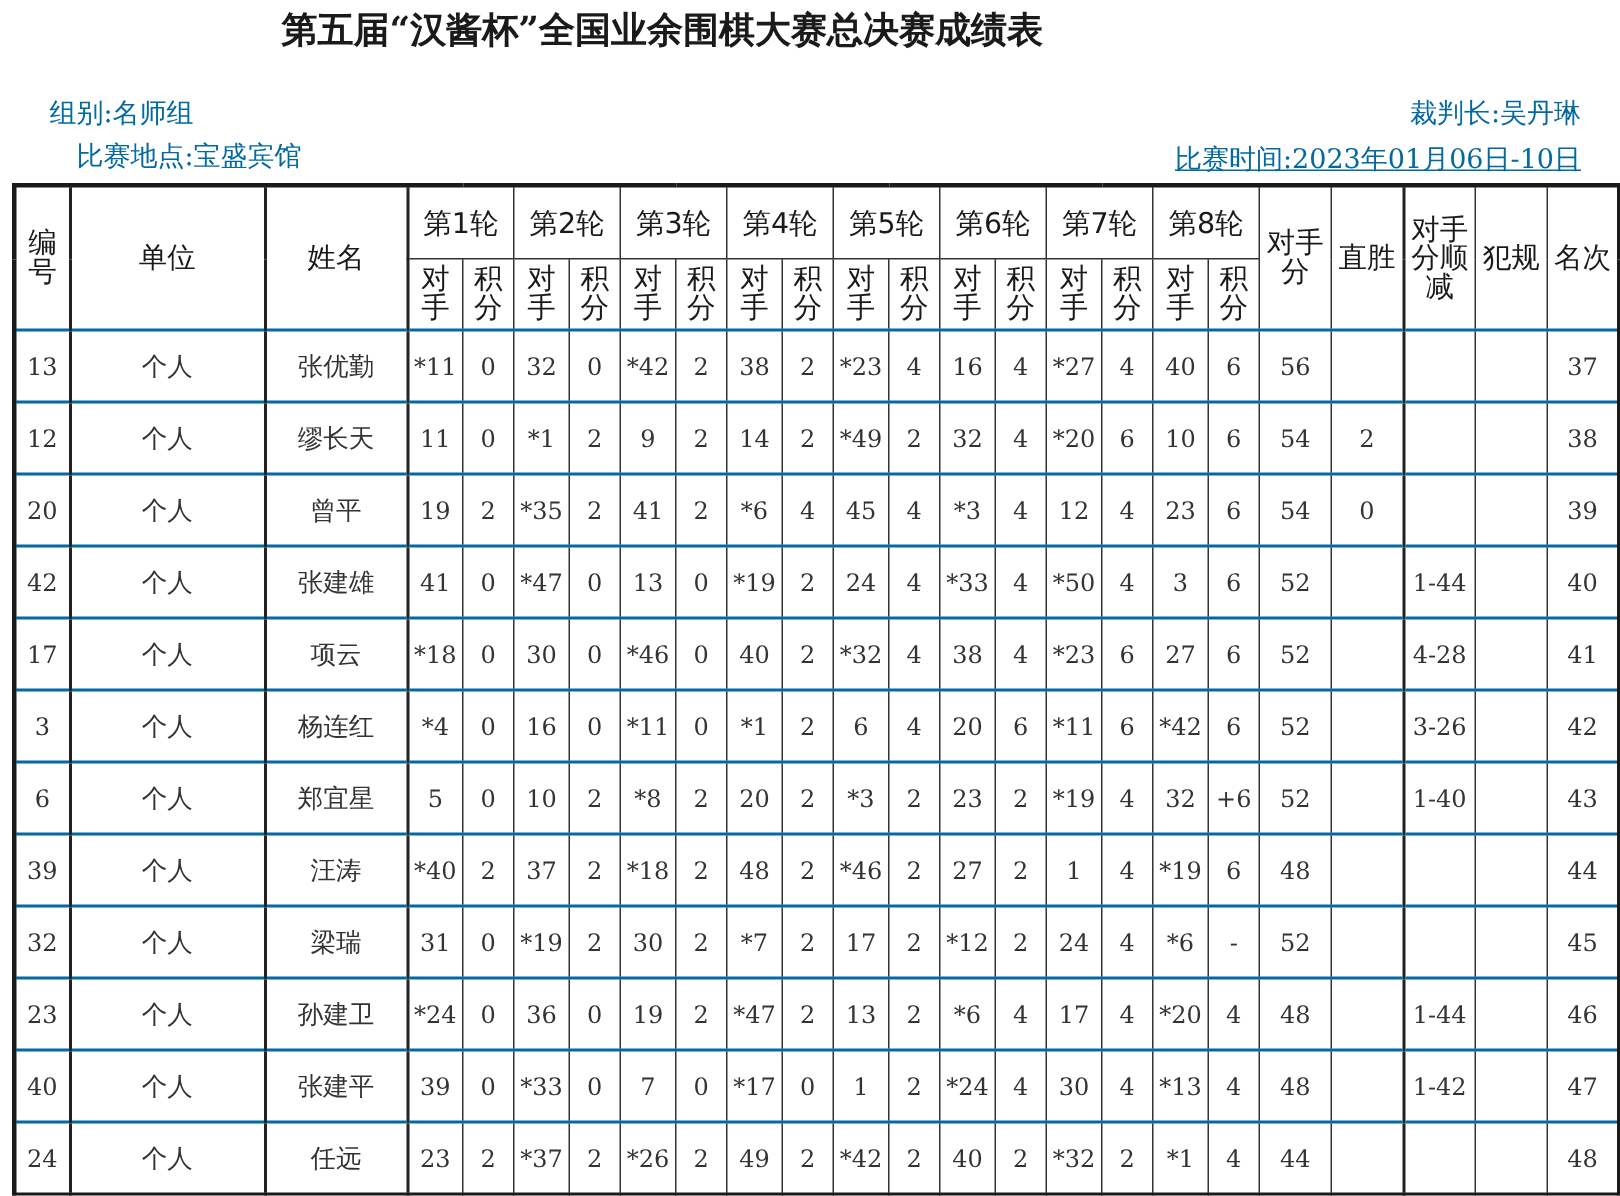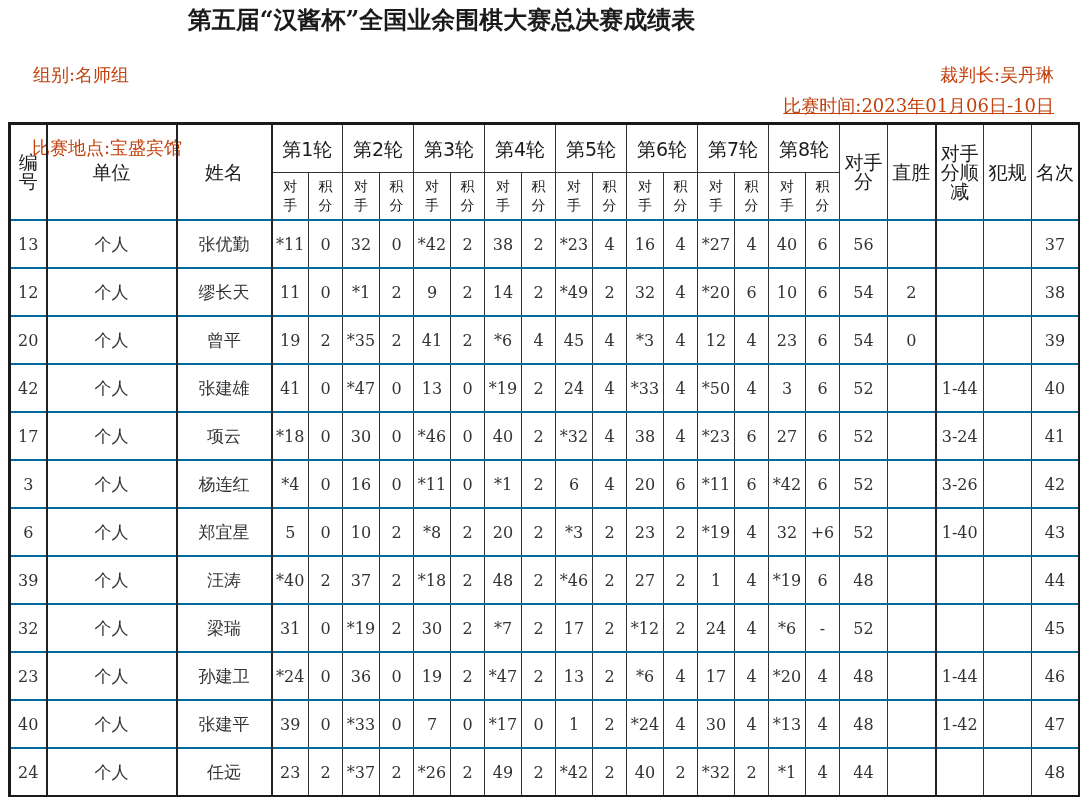--- a/index.html
+++ b/index.html
@@ -3,42 +3,42 @@
   <meta charset="utf-8">
   <style>
     html, body { margin: 0; padding: 0; background: #ffffff; }
     body { width: 1080px; height: 797px; position: relative; overflow: hidden; color: #222; }
     .title {
       position: absolute; left: 0; top: 4px; width: 883px; text-align: center;
       font-family: "DejaVu Serif", "Liberation Serif", serif; font-size: 24px; font-weight: bold; letter-spacing: 0px;
       color: #1a1a1a;
     }
     .meta {
-      position: absolute; font-family: "DejaVu Serif", "Liberation Serif", serif; font-size: 18px; color: #c2410c;
+      position: absolute; font-family: "DejaVu Serif", "Liberation Serif", serif; font-size: 18px; color: #0369a1;
     }
     .meta-group { left: 33px; top: 63px; }
-    .meta-venue { left: 32px; top: 92px; margin-top: 44px; }
+    .meta-venue { left: 51px; top: 92px; }
     .meta-referee { right: 26px; top: 63px; }
     .meta-date { right: 26px; top: 94px; text-decoration: underline; }
 
     table.results {
       position: absolute; left: 8px; top: 122px;
       border-collapse: collapse; table-layout: fixed;
       width: 1070px;
       border: 3px solid #1a1a1a;
     }
     table.results th, table.results td {
       border: 1px solid #333; padding: 0; text-align: center; vertical-align: middle;
       overflow: hidden; white-space: nowrap;
     }
     table.results th {
       font-family: "DejaVu Sans", "Liberation Sans", sans-serif; font-weight: normal; font-size: 19px; color: #1a1a1a;
       line-height: 20px;
     }
-    table.results th.sub { font-size: 14px; line-height: 19px; height: 46px; }
+    table.results th.sub { font-size: 19px; line-height: 19px; height: 46px; }
     table.results tr.h1 th { height: 47px; }
     table.results td {
       font-family: "DejaVu Serif", "Liberation Serif", serif; font-size: 16px; color: #333; height: 46px;
     }
     table.results td.name { font-size: 17px; }
     table.results td.unit { font-size: 17px; }
     table.results tbody tr { border-top: 2px solid #0369a1; }
     .thick-r { border-right: 2px solid #222 !important; }
     .stack { display: inline-block; line-height: 19px; }
   </style>
@@ -236,21 +236,21 @@
         <td>*32</td>
         <td>4</td>
         <td>38</td>
         <td>4</td>
         <td>*23</td>
         <td>6</td>
         <td>27</td>
         <td>6</td>
         <td>52</td>
         <td class="thick-r"></td>
-        <td>3-24</td>
+        <td>4-28</td>
         <td></td>
         <td>41</td>
       </tr>
       <tr>
         <td class="thick-r">3</td>
         <td class="unit thick-r">个人</td>
         <td class="name thick-r">杨连红</td>
         <td>*4</td>
         <td>0</td>
         <td>16</td>

